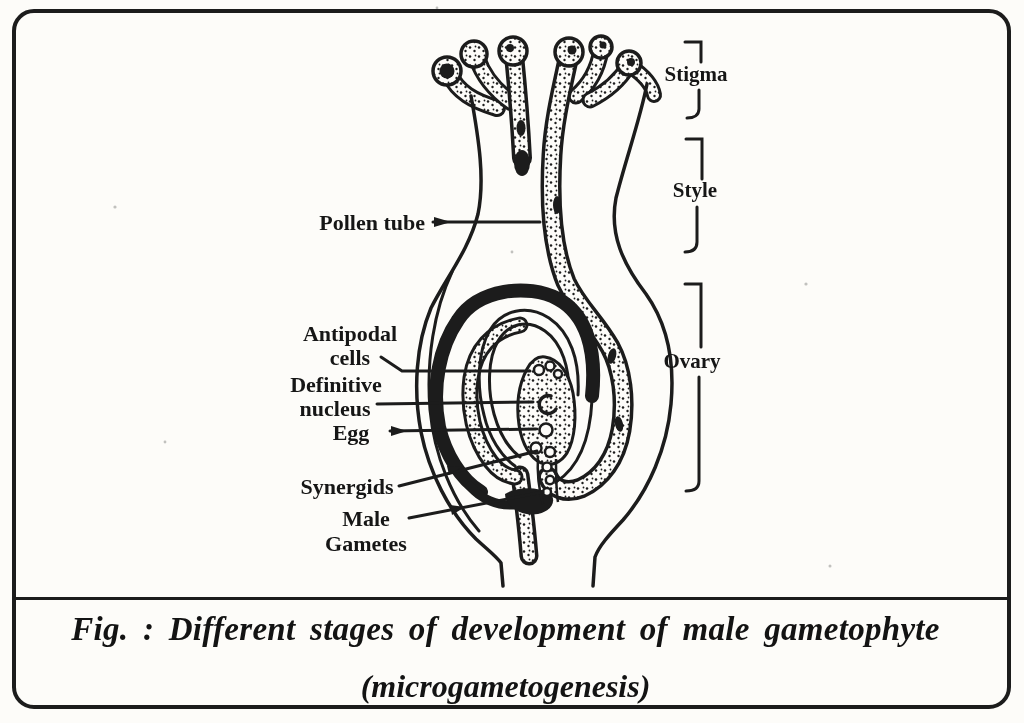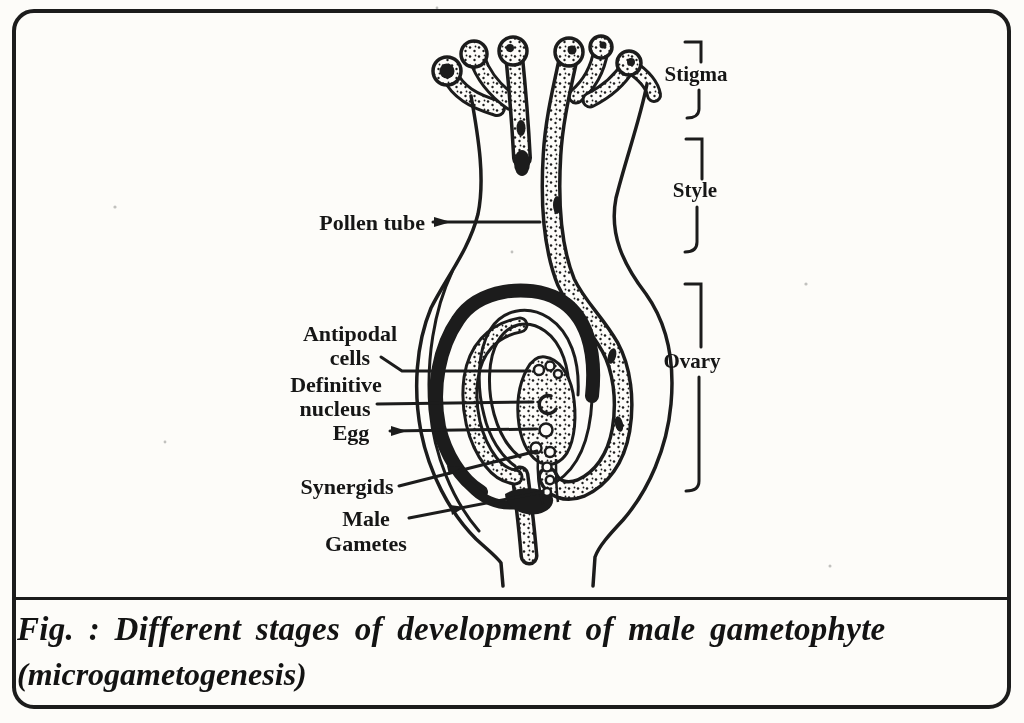--- a/index.html
+++ b/index.html
@@ -25,30 +25,30 @@
   }
   .diagram-svg {
     position: absolute;
     left: 0; top: 0;
     width: 1024px; height: 598px;
   }
   .caption-area {
     position: absolute;
     left: 17px; top: 603px;
     width: 977px; height: 100px;
-    text-align: left;
+    text-align: center;
     color: #131313;
   }
   .caption-line {
     font-style: italic;
     font-weight: 700;
     white-space: nowrap;
   }
   .caption-line-1 { font-size: 33px; margin-top: 8px; word-spacing: 6px; letter-spacing: 0.3px; }
-  .caption-line-2 { font-size: 32px; margin-top: 8px; }
+  .caption-line-2 { font-size: 32px; margin-top: 20px; }
   .lbl  { font: 700 22px "Liberation Serif", serif; fill: #161616; }
   .blbl { font: 700 21px "Liberation Serif", serif; fill: #161616; }
 </style>
 </head>
 <body>
 
 <svg class="diagram-svg" viewBox="0 0 1024 598">
   <defs>
     <pattern id="dots" width="9" height="9" patternUnits="userSpaceOnUse">
       <rect width="9" height="9" fill="#fdfcf9"></rect>

